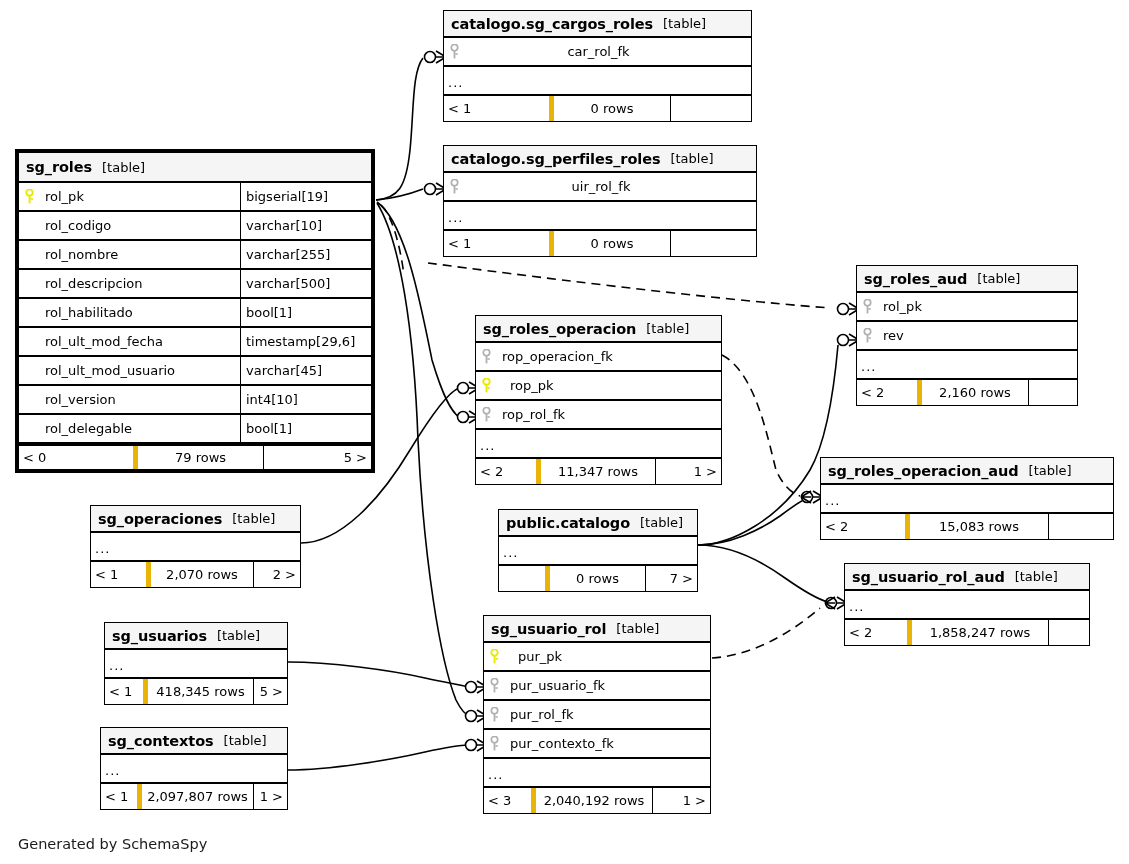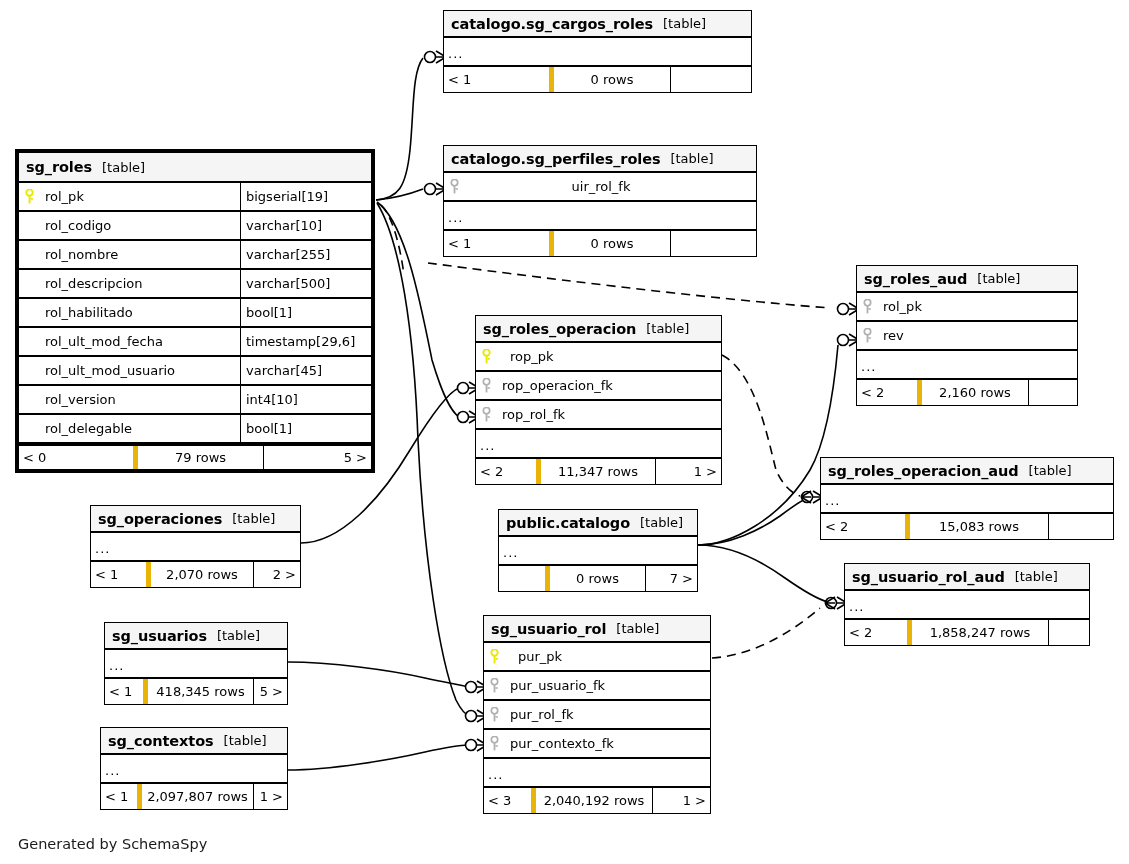--- a/index.html
+++ b/index.html
@@ -256,20 +256,30 @@
           <use href="#crow"></use>
         </g>
     </g>
   </svg>
 
   <div class="node" style="left:443px; top:10px; width:309px;">
     <div class="thead">
       <span class="tname">catalogo.sg_cargos_roles</span>
       <span class="ttag">[table]</span>
     </div>
+    <div class="crow">
+      <span class="keyicon">
+        <svg width="9" height="16" viewBox="0 0 9 16">
+            <circle cx="4.5" cy="3.6" r="3.2" fill="none" stroke="#b0b0b0" stroke-width="1.7"></circle>
+            <rect x="3.6" y="6.4" width="1.8" height="8" fill="#b0b0b0"></rect>
+            <rect x="5.4" y="9.2" width="2.4" height="1.6" fill="#b0b0b0"></rect>
+          </svg>
+      </span>
+      <span class="cname centered">car_rol_fk</span>
+    </div>
     <div class="erow">...</div>
     <div class="tfoot">
       <div class="fleft" style="width:105px">&lt; 1</div>
       <div class="fmid" style="width:122px">0 rows</div>
       <div class="fright" style="flex:1"></div>
     </div>
   </div>
 
   <div class="node" style="left:443px; top:145px; width:314px;">
     <div class="thead">
@@ -385,45 +395,45 @@
   </div>
 
   <div class="node" style="left:475px; top:315px; width:247px;">
     <div class="thead">
       <span class="tname">sg_roles_operacion</span>
       <span class="ttag">[table]</span>
     </div>
     <div class="crow">
       <span class="keyicon">
         <svg width="9" height="16" viewBox="0 0 9 16">
+            <circle cx="4.5" cy="3.6" r="3.2" fill="none" stroke="#b0b0b0" stroke-width="1.7"></circle>
+            <rect x="3.6" y="6.4" width="1.8" height="8" fill="#b0b0b0"></rect>
+            <rect x="5.4" y="9.2" width="2.4" height="1.6" fill="#b0b0b0"></rect>
+          </svg>
+      </span>
+      <span class="cname">rop_operacion_fk</span>
+    </div>
+    <div class="crow">
+      <span class="keyicon">
+        <svg width="9" height="16" viewBox="0 0 9 16">
             <circle cx="4.5" cy="3.6" r="3.2" fill="none" stroke="#e8e800" stroke-width="1.9"></circle>
             <rect x="3.6" y="6.2" width="1.9" height="8.2" fill="#e8e800"></rect>
             <rect x="5.5" y="9.0" width="2.4" height="1.7" fill="#e8e800"></rect>
           </svg>
       </span>
       <span class="cname" style="padding-left:14px">rop_pk</span>
     </div>
     <div class="crow">
       <span class="keyicon">
         <svg width="9" height="16" viewBox="0 0 9 16">
             <circle cx="4.5" cy="3.6" r="3.2" fill="none" stroke="#b0b0b0" stroke-width="1.7"></circle>
             <rect x="3.6" y="6.4" width="1.8" height="8" fill="#b0b0b0"></rect>
             <rect x="5.4" y="9.2" width="2.4" height="1.6" fill="#b0b0b0"></rect>
           </svg>
       </span>
-      <span class="cname">rop_operacion_fk</span>
-    </div>
-    <div class="crow">
-      <span class="keyicon">
-        <svg width="9" height="16" viewBox="0 0 9 16">
-            <circle cx="4.5" cy="3.6" r="3.2" fill="none" stroke="#b0b0b0" stroke-width="1.7"></circle>
-            <rect x="3.6" y="6.4" width="1.8" height="8" fill="#b0b0b0"></rect>
-            <rect x="5.4" y="9.2" width="2.4" height="1.6" fill="#b0b0b0"></rect>
-          </svg>
-      </span>
       <span class="cname">rop_rol_fk</span>
     </div>
     <div class="erow">...</div>
     <div class="tfoot">
       <div class="fleft" style="width:60px">&lt; 2</div>
       <div class="fmid" style="width:120px">11,347 rows</div>
       <div class="fright" style="flex:1">1 &gt;</div>
     </div>
   </div>
 

